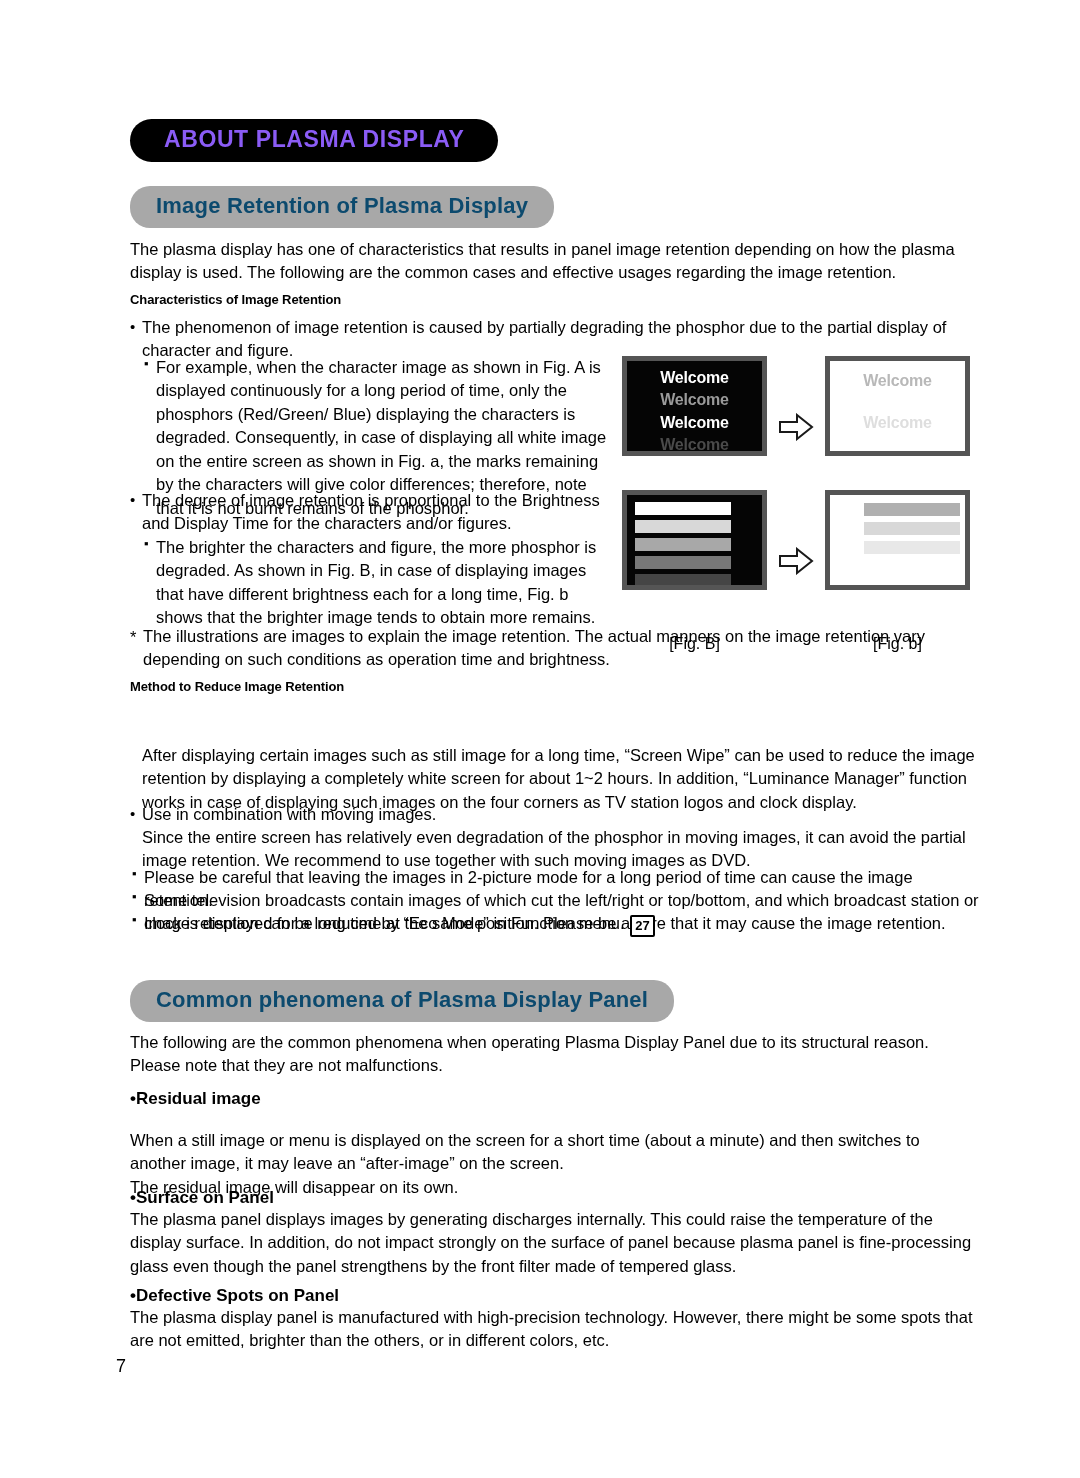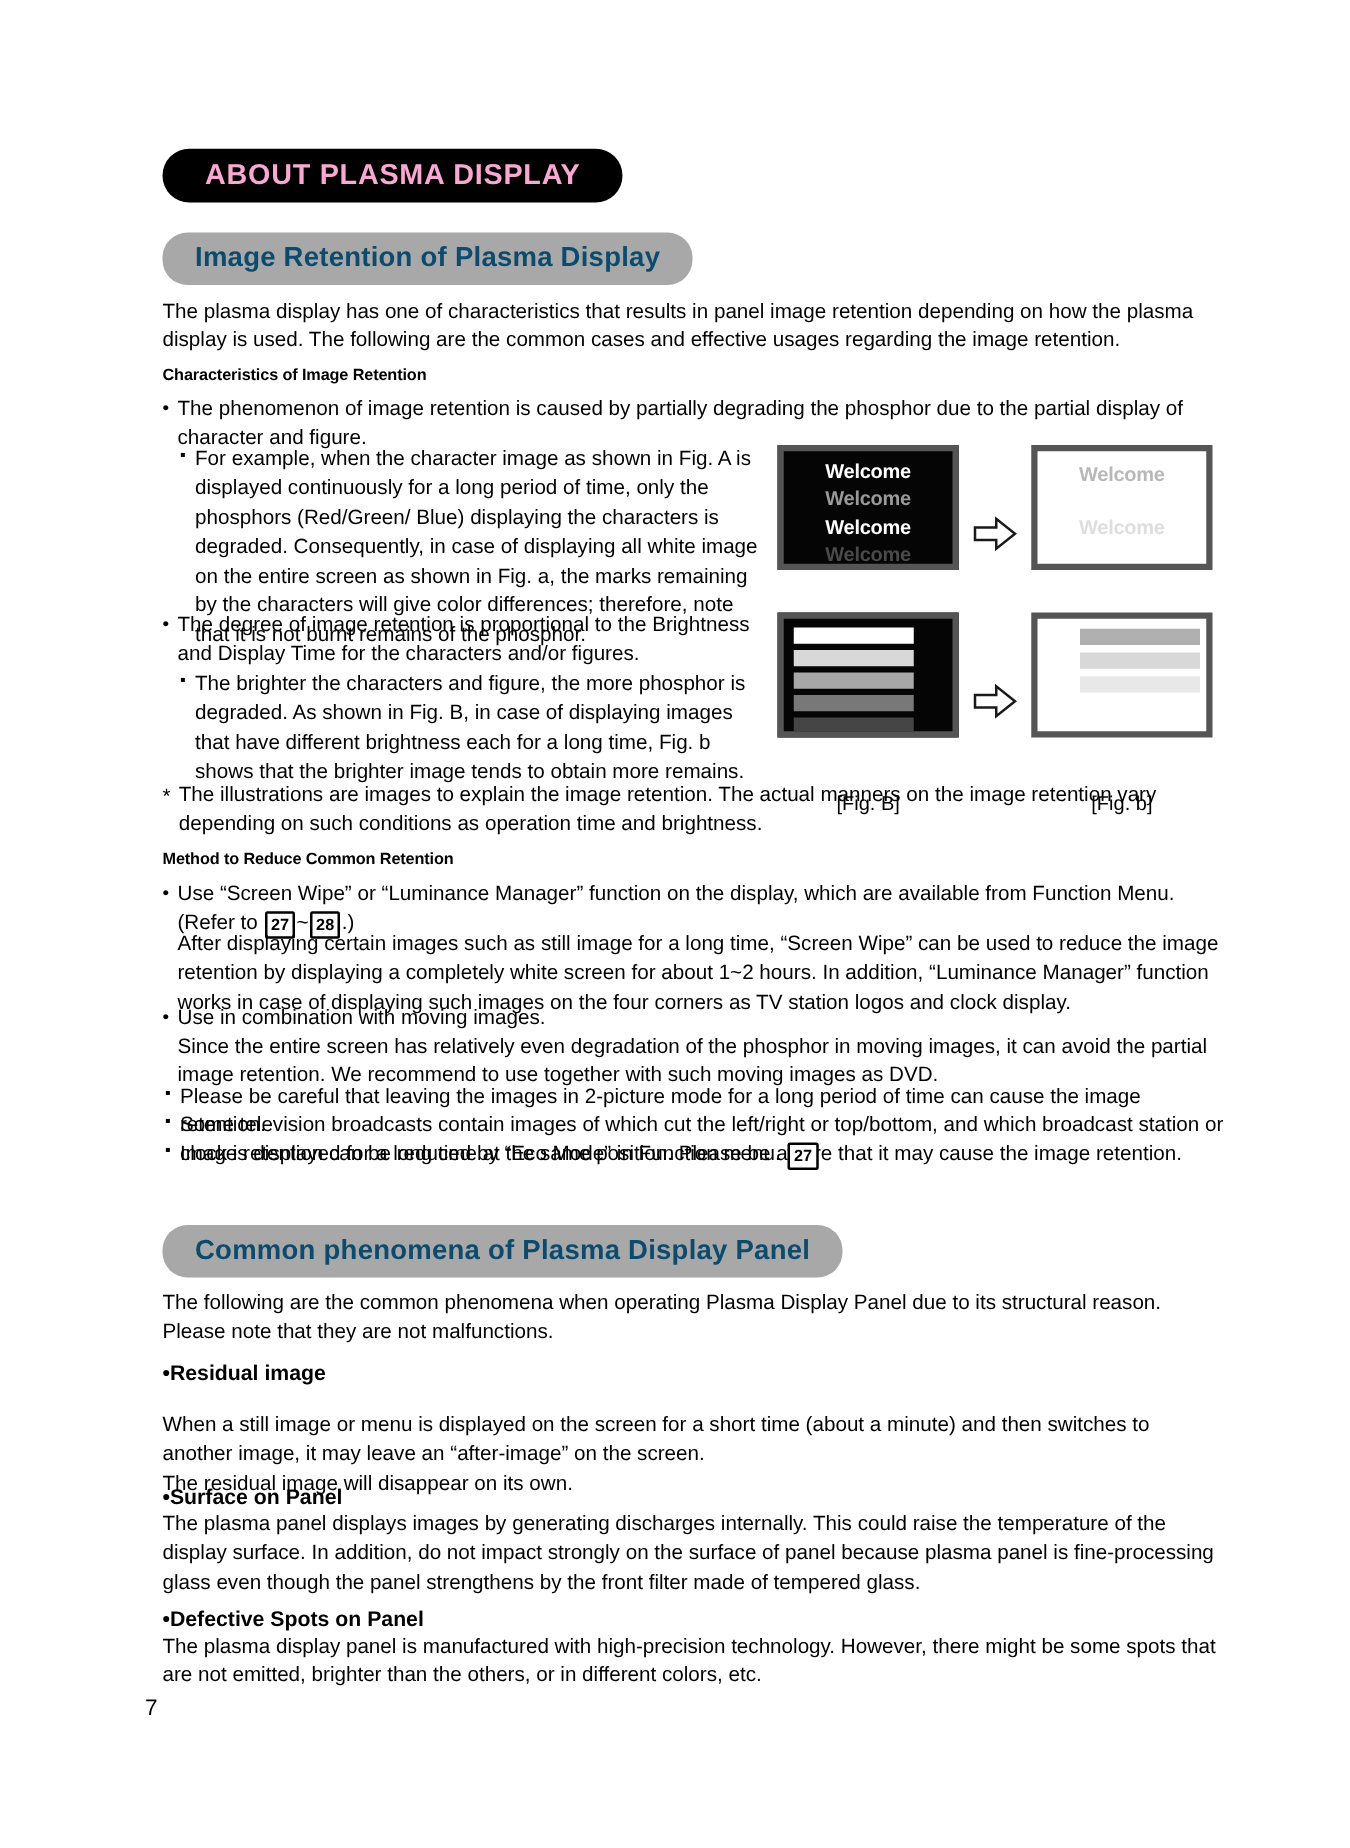--- a/index.html
+++ b/index.html
@@ -19,21 +19,21 @@
     height: 1478px;
     padding: 0;
   }
 
   
   .chapter-banner {
     position: absolute;
     left: 130px;
     top: 119px;
     background: #000000;
-    color: #f9a8d4;
+    color: #8b5cf6;
     border-radius: 22px;
     padding: 7px 34px 9px 34px;
     font-size: 23px;
     font-weight: bold;
     letter-spacing: 0.6px;
     display: inline-block;
     white-space: nowrap;
   }
   .section-banner {
     background: #a8a8a8;
@@ -287,25 +287,22 @@
         </div>
         <div class="figlabel">[Fig. b]</div>
       </div>
     </div>
   </div>
 
   <div class="tb" style="left:130px; top:625px; width:845px;">
     <p class="star">The illustrations are images to explain the image retention. The actual manners on the image retention vary depending on such conditions as operation time and brightness.</p>
   </div>
 
-  <div class="h3" style="left:130px; top:679px;">Method to Reduce Common Retention</div>
-
-  <div class="tb" style="left:130px; top:704px; width:850px;">
-    <p class="bullet-dot"><span>Use “Screen Wipe” or “Luminance Manager” function on the display, which are available from Function Menu. (Refer to </span><span class="pageref">27</span><span>~</span><span class="pageref">28</span><span>.)</span></p>
-  </div>
+  <div class="h3" style="left:130px; top:679px;">Method to Reduce Image Retention</div>
+
 
   <div class="tb" style="left:142px; top:744px; width:838px;">
     <p>After displaying certain images such as still image for a long time, “Screen Wipe” can be used to reduce the image retention by displaying a completely white screen for about 1~2 hours. In addition, “Luminance Manager” function works in case of displaying such images on the four corners as TV station logos and clock display.</p>
   </div>
 
   <div class="tb" style="left:130px; top:803px; width:845px;">
     <p class="bullet-dot">Use in combination with moving images.</p>
   </div>
 
   <div class="tb" style="left:142px; top:826px; width:838px;">

